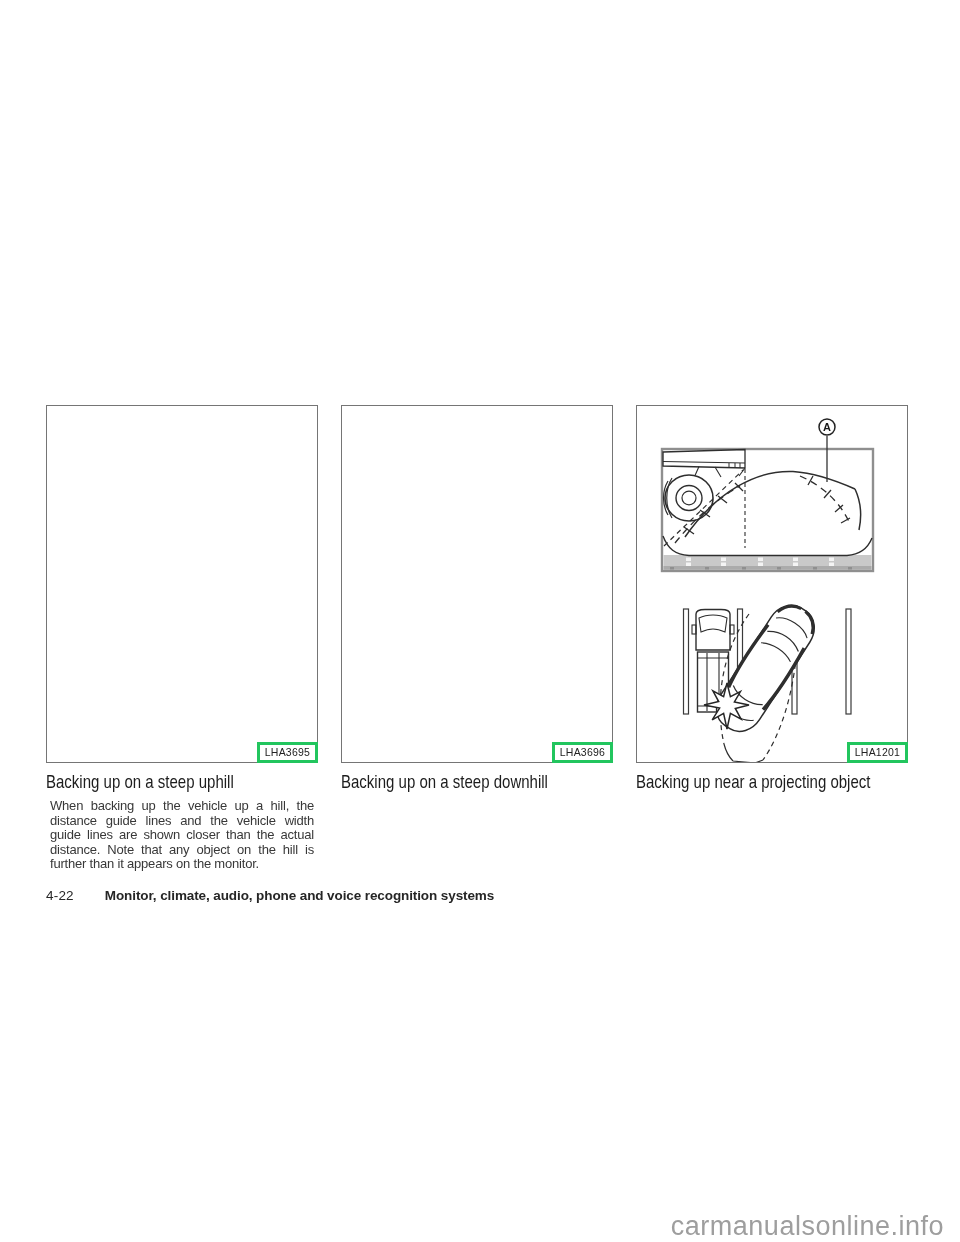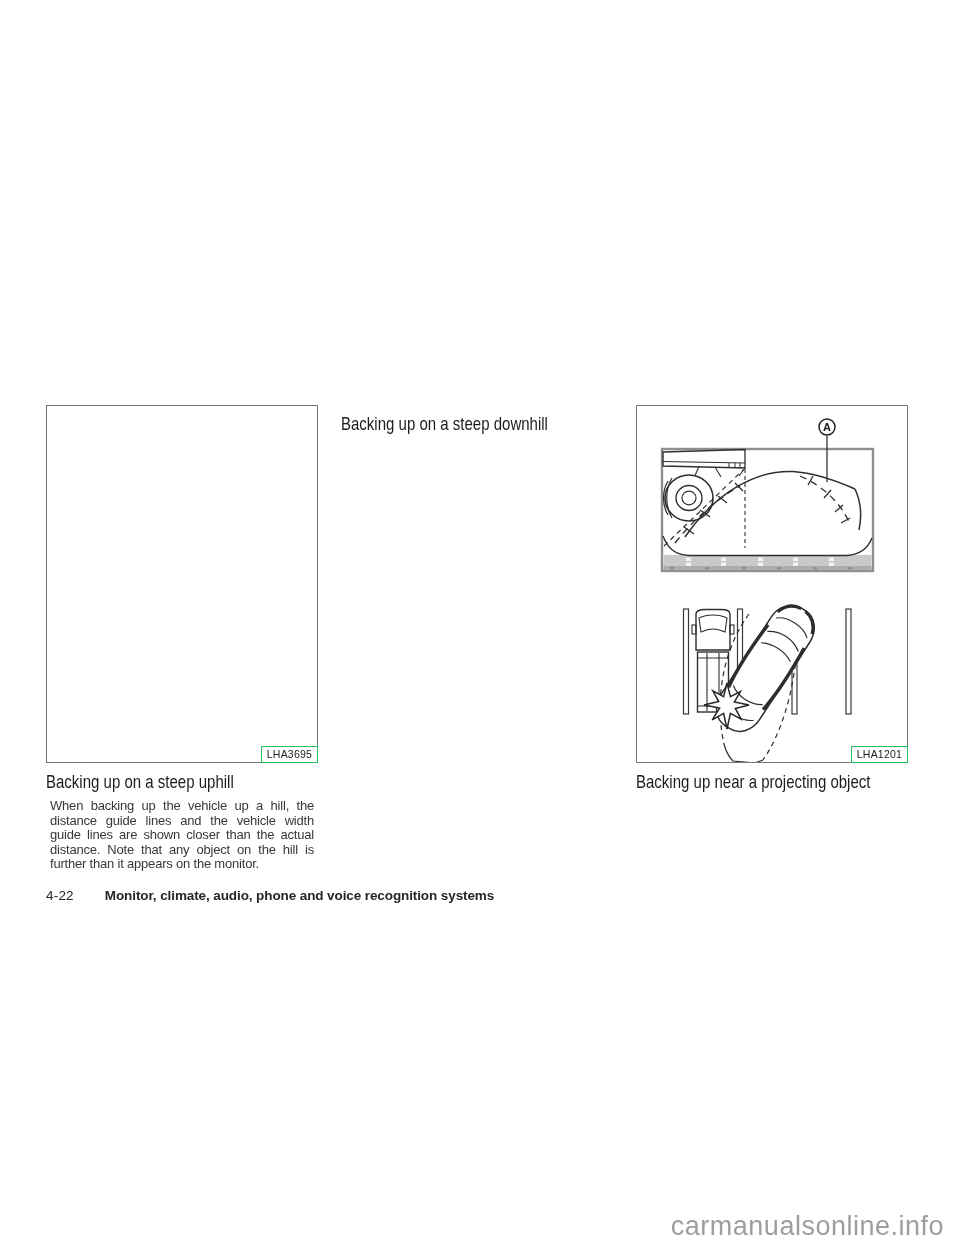--- a/index.html
+++ b/index.html
@@ -11,21 +11,21 @@
   .columns{
     position:absolute;left:46px;top:405px;width:862px;
     display:grid;grid-template-columns:272px 272px 272px;column-gap:23px;
   }
   .figure-box{
     box-sizing:border-box;width:272px;height:358px;background:#fff;
     border:1px solid #757575;position:relative;
   }
   .figure-label{
     position:absolute;right:-1px;bottom:-1px;background:#fff;
-    border:1px solid #22c55e;padding:2px 5px 1px 5px;
+    border:3px solid #22c55e;padding:2px 5px 1px 5px;
     font-size:10.5px;line-height:1.1;color:#222;letter-spacing:0.2px;
   }
   .fig-art{position:absolute;inset:0;width:100%;height:100%;}
   .col-heading{
     margin:9px 0 7px 0;font-size:19px;line-height:20px;font-weight:400;color:#1d1d1d;
     transform:scaleX(0.79);transform-origin:0 50%;white-space:nowrap;
   }
   .col-body{
     margin:4px;font-size:13px;line-height:14.5px;color:#383838;
     text-align:justify;letter-spacing:-0.2px;
@@ -57,20 +57,23 @@
 
     <div>
       <div class="figure-box">
         <span class="figure-label">LHA3695</span>
       </div>
       <h2 class="col-heading">Backing up on a steep uphill</h2>
       <p class="col-body">When backing up the vehicle up a hill, the distance guide lines and the vehicle width guide lines are shown closer than the actual distance. Note that any object on the hill is further than it appears on the monitor.</p>
     </div>
 
     <div>
+      <div class="figure-box">
+        <span class="figure-label">LHA3696</span>
+      </div>
       <h2 class="col-heading">Backing up on a steep downhill</h2>
     </div>
 
     <div>
       <div class="figure-box">
 
         <svg class="fig-art" viewBox="0 0 270 356">
 
           <g>
             <rect x="25" y="43" width="211" height="122" fill="#ffffff" stroke="#8f8f8f" stroke-width="2.4"></rect>

